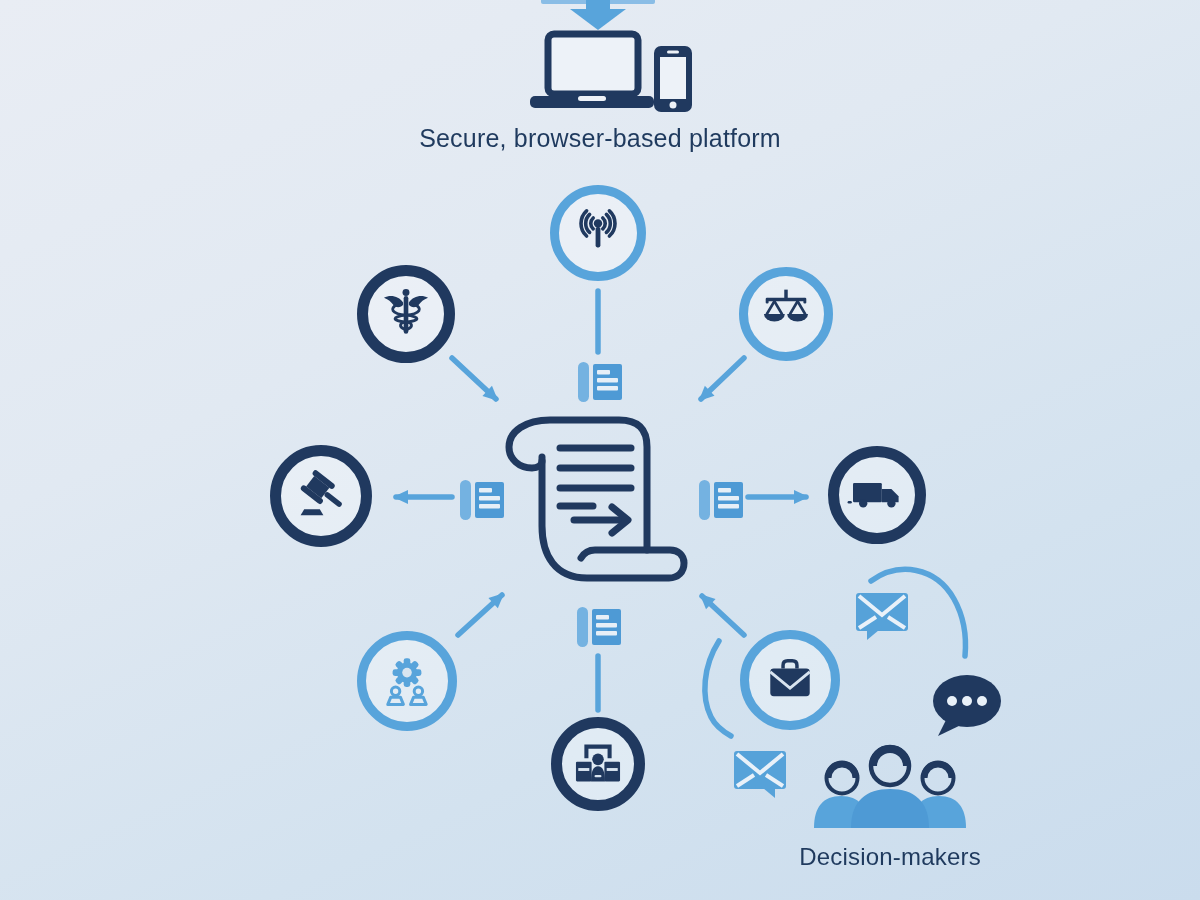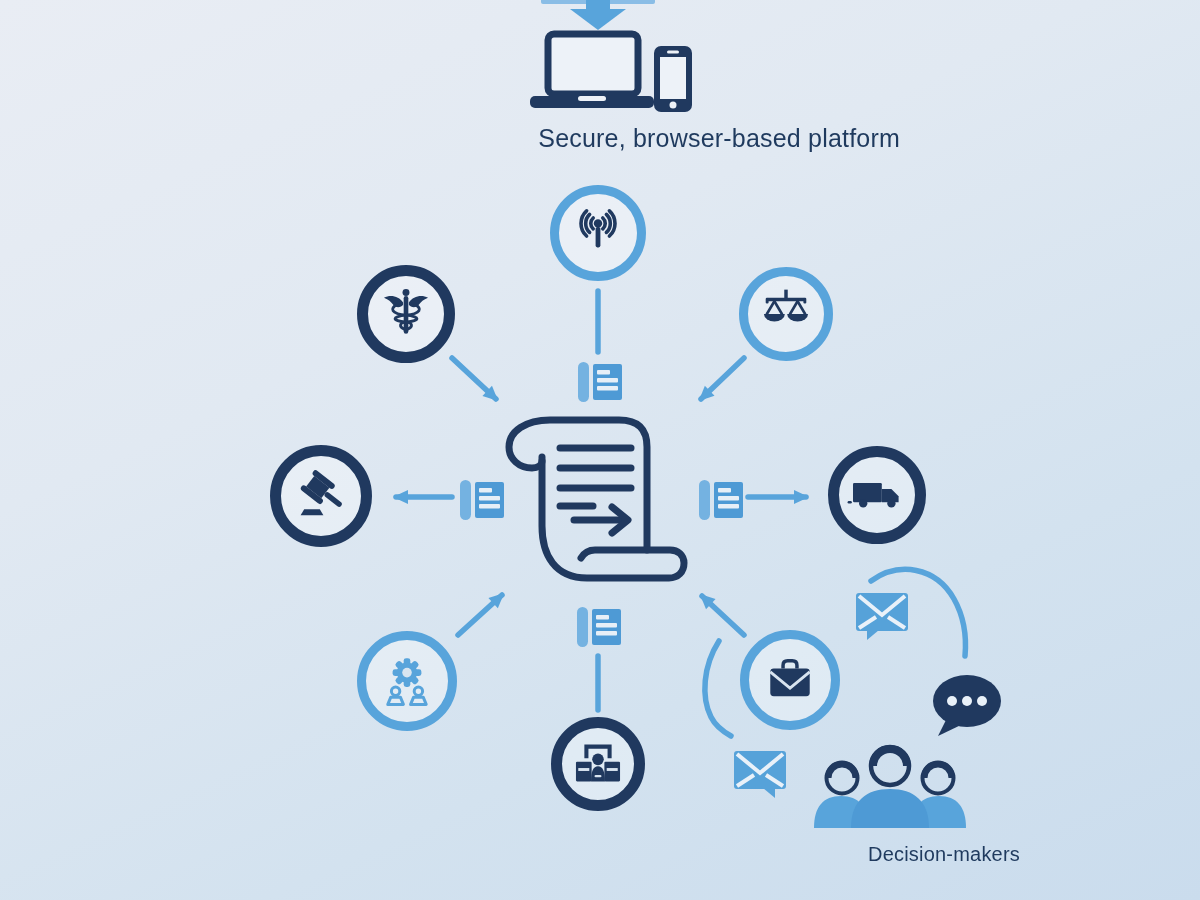--- a/index.html
+++ b/index.html
@@ -9,23 +9,23 @@
     font-family:"Liberation Sans",sans-serif;
   }
   .abs{position:absolute;}
   .ring{
     position:absolute;border-radius:50%;box-sizing:border-box;
     background:rgba(255,255,255,0.30);
     display:flex;align-items:center;justify-content:center;
   }
   .ring.navy{border:11px solid #20395f;}
   .ring.blue{border:9px solid #58a4db;}
-  .label{position:absolute;color:#1f3a5e;text-align:right;letter-spacing:0.2px;}
+  .label{position:absolute;color:#1f3a5e;text-align:center;letter-spacing:0.2px;}
   .label.platform{left:300px;top:124px;width:600px;font-size:25px;}
-  .label.decision{left:760px;top:843px;width:260px;font-size:20px;}
+  .label.decision{left:760px;top:843px;width:260px;font-size:24px;}
   .topbar{position:absolute;left:541px;top:0;width:114px;height:4px;background:#8abde6;border-radius:0 0 2px 2px;}
 </style>
 </head>
 <body>
 
 <div class="stage">
 
   <svg class="abs" style="left:0;top:0" width="1200" height="900" viewBox="0 0 1200 900">
     <defs>
       <marker id="ah" markerUnits="userSpaceOnUse" markerWidth="22" markerHeight="22" refX="15" refY="11" orient="auto">

